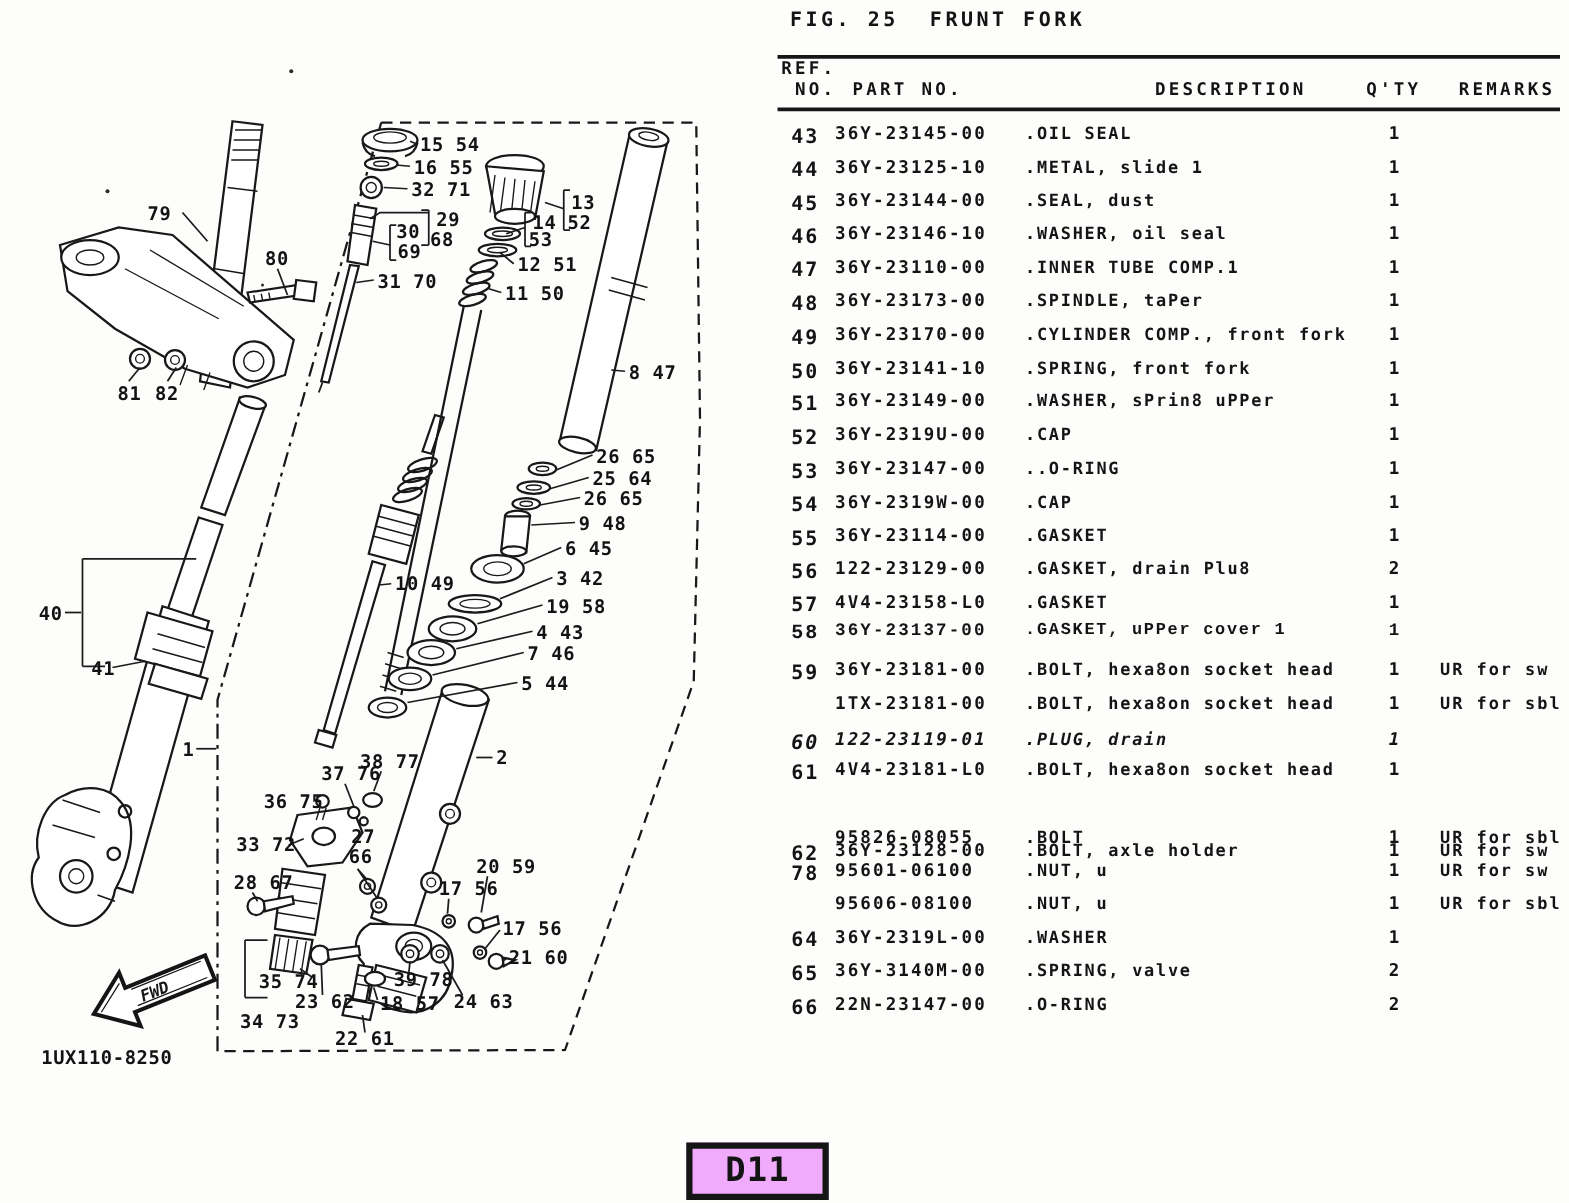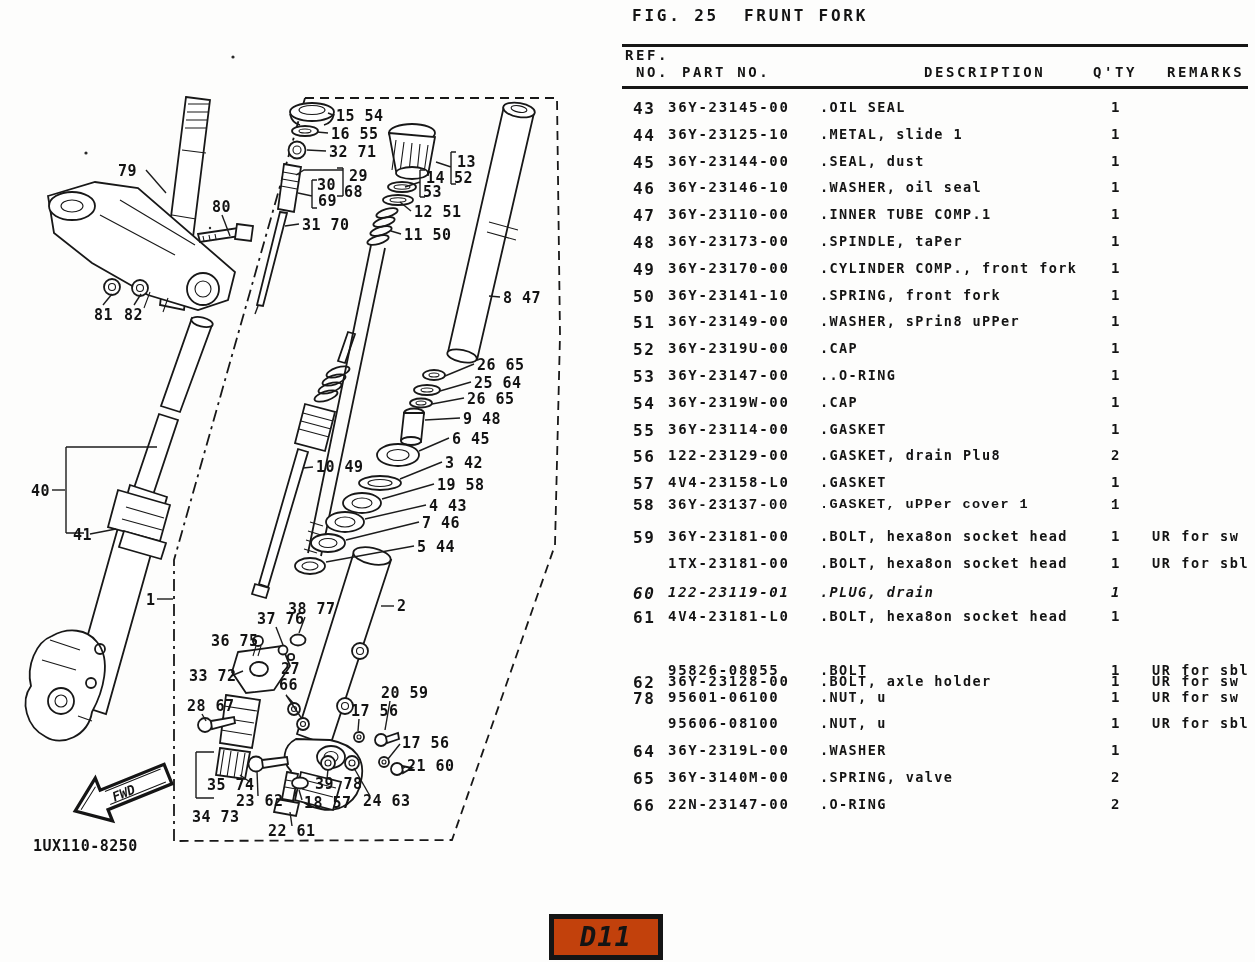--- a/index.html
+++ b/index.html
@@ -36,22 +36,22 @@
   #diagram{position:absolute;left:0;top:0;}
   svg text{font-family:"DejaVu Sans Mono","Liberation Mono",monospace;font-weight:bold;}
   .lbl{font-size:15px;fill:#131313;letter-spacing:0.5px;white-space:pre;}
   .ln{stroke:#1c1c1c;stroke-width:1.4;fill:none;}
   .pt{stroke:#181818;stroke-width:1.8;fill:#ffffff;}
   .ptn{stroke:#181818;stroke-width:1.8;fill:none;}
   .thin{stroke:#181818;stroke-width:1.1;fill:none;}
   
   #page-badge{
     position:absolute;left:549px;top:914px;width:104px;height:36px;
-    border:5px solid #151515;background:#c2410c;
-    display:flex;align-items:center;justify-content:center;font-style:italic;
+    border:5px solid #151515;background:#f0abfc;
+    display:flex;align-items:center;justify-content:center;
   }
   #page-badge span{font-size:27px;letter-spacing:1px;transform:translateY(-1px);}
 </style>
 </head>
 <body>
 
 <div id="page-title">FIG. 25  FRUNT FORK</div>
 
 <svg id="diagram" width="622" height="880" viewBox="0 0 622 880" xmlns="http://www.w3.org/2000/svg">
 

